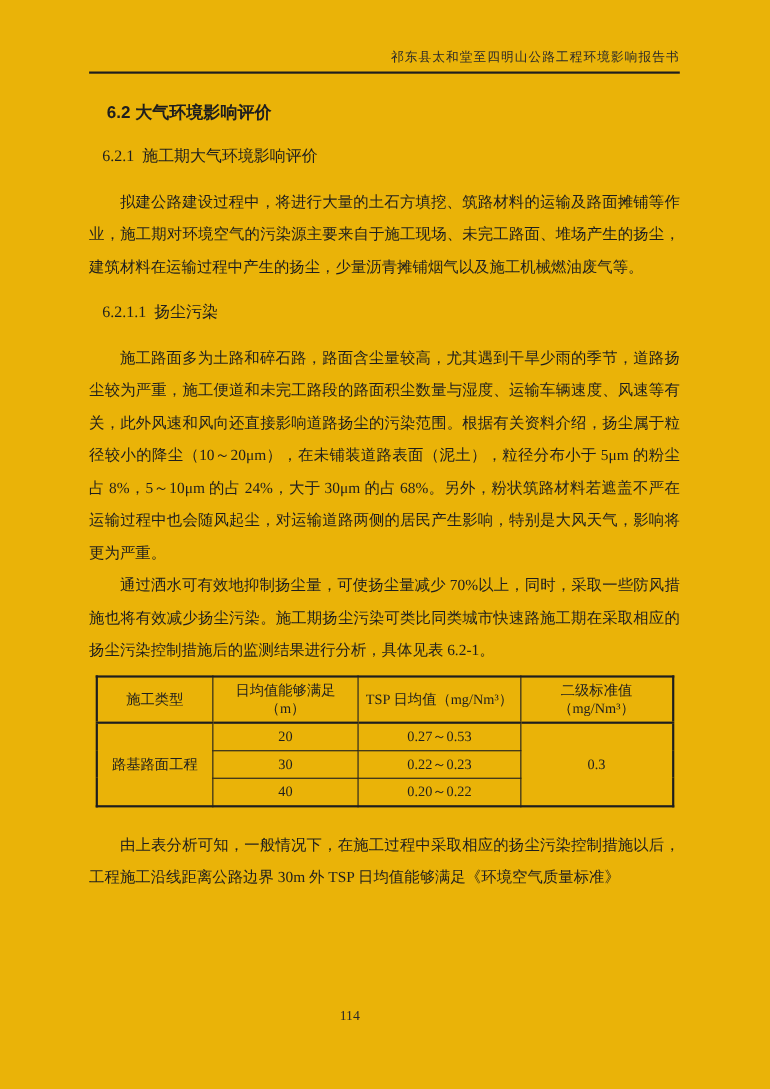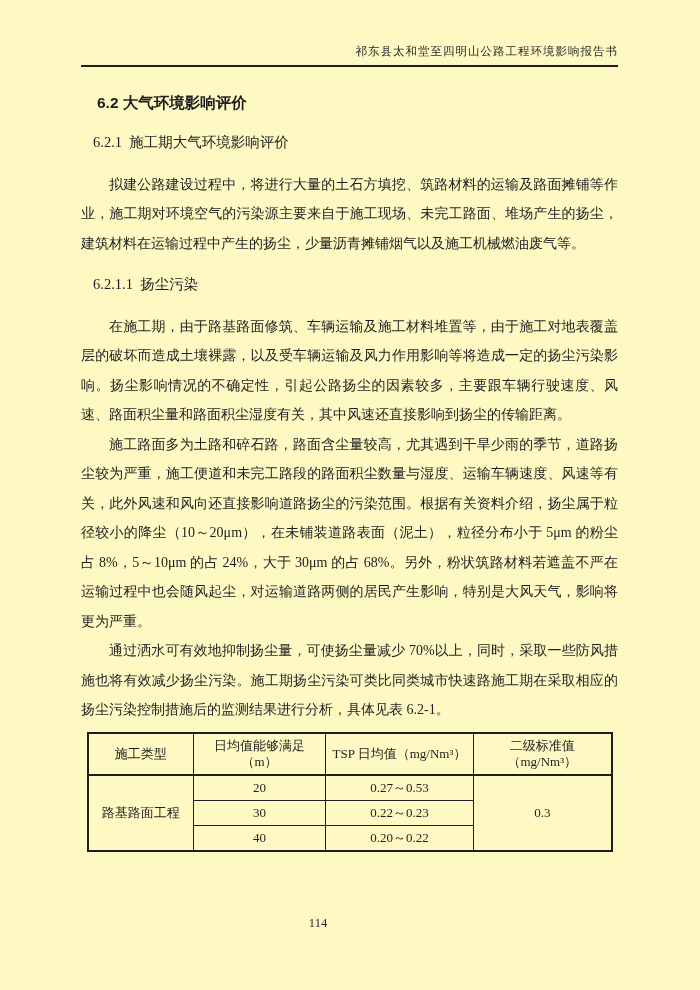--- a/index.html
+++ b/index.html
@@ -1,21 +1,21 @@
 <!DOCTYPE html>
 <html lang="zh"><head>
 <meta charset="utf-8">
 <style>
   html, body { margin: 0; padding: 0; background: #9a9a9a; }
   .page {
     position: relative;
     width: 700px;
     height: 990px;
     margin: 0 auto;
-    background: #fef9c3;
+    background: #eab308;
     color: #1e1e1e;
     font-family: "Liberation Serif", "DejaVu Serif", serif;
     overflow: hidden;
   }
   .header {
     position: absolute;
     top: 44px;
     left: 81px;
     width: 537px;
     text-align: right;
@@ -108,21 +108,20 @@
 
   <div class="content">
 
     <h1 class="sec">6.2 大气环境影响评价</h1>
     <h2 class="sec">6.2.1  施工期大气环境影响评价</h2>
 
     <p class="body-para">拟建公路建设过程中，将进行大量的土石方填挖、筑路材料的运输及路面摊铺等作业，施工期对环境空气的污染源主要来自于施工现场、未完工路面、堆场产生的扬尘，建筑材料在运输过程中产生的扬尘，少量沥青摊铺烟气以及施工机械燃油废气等。</p>
 
     <h3 class="sec">6.2.1.1  扬尘污染</h3>
 
-    <p class="body-para">在施工期，由于路基路面修筑、车辆运输及施工材料堆置等，由于施工对地表覆盖层的破坏而造成土壤裸露，以及受车辆运输及风力作用影响等将造成一定的扬尘污染影响。扬尘影响情况的不确定性，引起公路扬尘的因素较多，主要跟车辆行驶速度、风速、路面积尘量和路面积尘湿度有关，其中风速还直接影响到扬尘的传输距离。</p>
 
     <p class="body-para">施工路面多为土路和碎石路，路面含尘量较高，尤其遇到干旱少雨的季节，道路扬尘较为严重，施工便道和未完工路段的路面积尘数量与湿度、运输车辆速度、风速等有关，此外风速和风向还直接影响道路扬尘的污染范围。根据有关资料介绍，扬尘属于粒径较小的降尘（10～20μm），在未铺装道路表面（泥土），粒径分布小于 5μm 的粉尘占 8%，5～10μm 的占 24%，大于 30μm 的占 68%。另外，粉状筑路材料若遮盖不严在运输过程中也会随风起尘，对运输道路两侧的居民产生影响，特别是大风天气，影响将更为严重。</p>
 
     <p class="body-para">通过洒水可有效地抑制扬尘量，可使扬尘量减少 70%以上，同时，采取一些防风措施也将有效减少扬尘污染。施工期扬尘污染可类比同类城市快速路施工期在采取相应的扬尘污染控制措施后的监测结果进行分析，具体见表 6.2-1。</p>
 
 
     <table class="dust">
       <colgroup>
         <col class="col-type">
           <col class="col-dist">
@@ -146,20 +145,21 @@
           <td>30</td>
           <td>0.22～0.23</td>
         </tr>
         <tr>
           <td>40</td>
           <td>0.20～0.22</td>
         </tr>
       </tbody>
     </table>
 
+    <p class="body-para after-table">由上表分析可知，一般情况下，在施工过程中采取相应的扬尘污染控制措施以后，工程施工沿线距离公路边界 30m 外 TSP 日均值能够满足《环境空气质量标准》</p>
 
   </div>
 
   <div class="footer">
     <span>114</span>
   </div>
 
 </div>
 
 </body></html>

